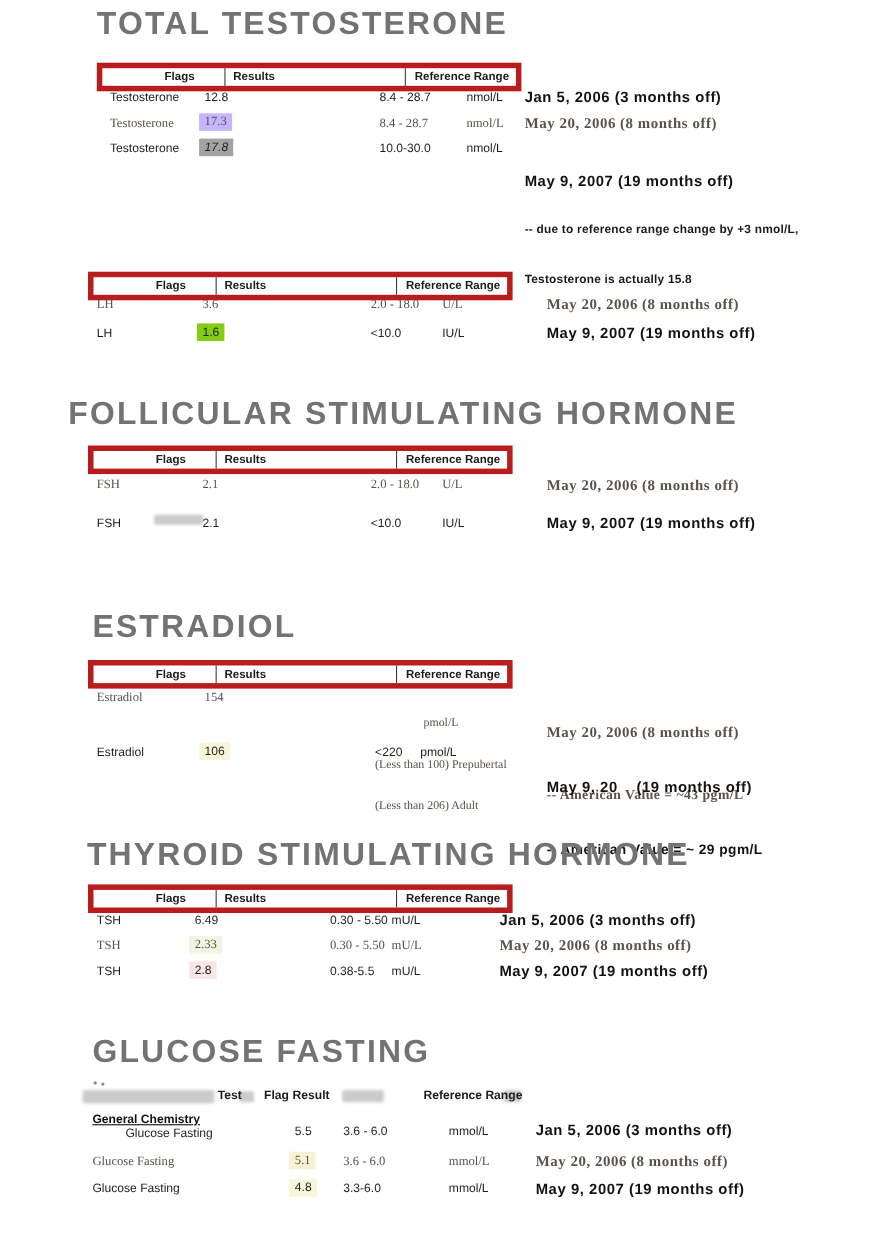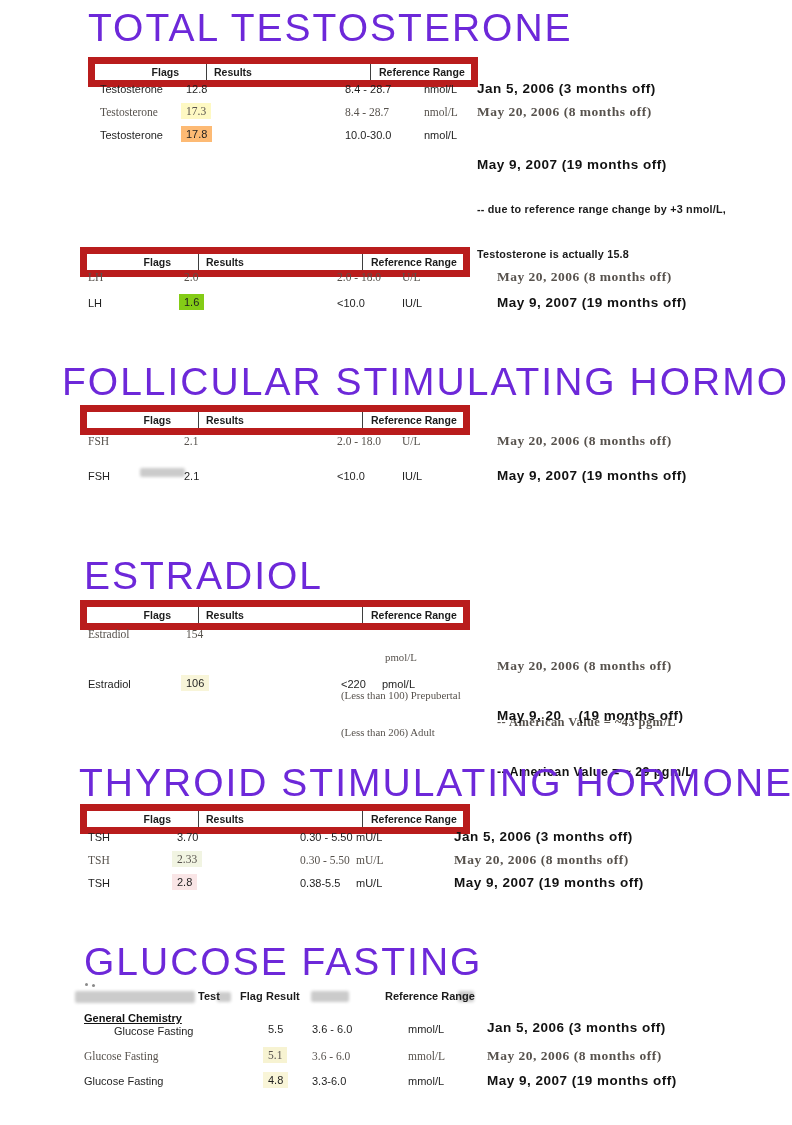--- a/index.html
+++ b/index.html
@@ -1,27 +1,27 @@
 <!DOCTYPE html>
 <html><head>
 <meta charset="utf-8">
 <style>
   html,body { margin:0; padding:0; background:#ffffff; }
   .page {
     position:relative; width:792px; height:1125px; background:#ffffff;
     font-family:"Liberation Sans", sans-serif; color:#1f1f1f; overflow:hidden;
   }
   .title {
-    position:absolute; font-weight:400; font-size:39px; letter-spacing:2px;
-    color:#6d28d9; white-space:nowrap;
+    position:absolute; font-weight:700; font-size:29px; letter-spacing:2px;
+    color:#737373; white-space:nowrap;
   }
   
   .thead {
     position:absolute; display:flex; height:16px; line-height:16px;
-    border:7px solid #b91c1c; font-size:10.5px; font-weight:600; color:#1c1c1c;
+    border:5px solid #b91c1c; font-size:10.5px; font-weight:600; color:#1c1c1c;
     background:#fff; white-space:nowrap;
   }
   .thead .c1 { width:84px; text-align:right; padding-right:7px; }
   .thead .c2 { width:156px; padding-left:7px; border-left:1px solid #3e3e3e;margin-left:20px; }
   .thead .c3 { width:92px; padding-left:8px; border-left:1px solid #3e3e3e; }
   
   .row { position:absolute; left:0; top:0; width:792px; height:16px; font-size:11px; }
   .row span, .row > div { position:absolute; white-space:pre; }
   .f-test  { left:88px; }
   .f-result{ left:184px; }
@@ -69,45 +69,45 @@
   </div>
   <div class="row s1" style="top:83px">
     <span class="f-test">Testosterone</span>
     <span class="f-result">12.8</span>
     <span class="f-ref">8.4 - 28.7</span>
     <span class="f-units">nmol/L</span>
     <span class="f-date date">Jan 5, 2006 (3 months off)</span>
   </div>
   <div class="row s1 serif" style="top:106px">
     <span class="f-test">Testosterone</span>
-    <span class="f-result hl" style="background-color: #fef9c3; text-align: center;">17.3</span>
+    <span class="f-result hl" style="background-color: #c4b5fd; text-align: center;">17.3</span>
     <span class="f-ref">8.4 - 28.7</span>
     <span class="f-units">nmol/L</span>
     <span class="f-date date">May 20, 2006 (8 months off)</span>
   </div>
   <div class="row s1" style="top:129px">
     <span class="f-test">Testosterone</span>
-    <span class="f-result hl" style="background-color: #fdba74;">17.8</span>
+    <span class="f-result hl" style="background-color: #a3a3a3; font-style: italic;">17.8</span>
     <span class="f-ref">10.0-30.0</span>
     <span class="f-units">nmol/L</span>
     <div class="f-date dateblock">
       <div class="date">May 9, 2007 (19 months off)</div>
       <div class="note">-- due to reference range change by +3 nmol/L,</div>
       <div class="note">Testosterone is actually 15.8</div>
     </div>
   </div>
 
   <div class="thead" style="top:247px;left:80px">
     <div class="c1">Flags</div>
     <div class="c2">Results</div>
     <div class="c3">Reference Range</div>
   </div>
   <div class="row serif" style="top:271px">
     <span class="f-test">LH</span>
-    <span class="f-result">2.0</span>
+    <span class="f-result">3.6</span>
     <span class="f-ref">2.0 - 18.0</span>
     <span class="f-units">U/L</span>
     <span class="f-date date">May 20, 2006 (8 months off)</span>
   </div>
   <div class="row" style="top:297px">
     <span class="f-test">LH</span>
     <span class="f-result hl" style="background-color: #84cc16;">1.6</span>
     <span class="f-ref">&lt;10.0</span>
     <span class="f-units">IU/L</span>
     <span class="f-date date">May 9, 2007 (19 months off)</span>
@@ -166,21 +166,21 @@
   </div>
 
   <div class="title" style="top:761px;left:79px">THYROID STIMULATING HORMONE</div>
   <div class="thead" style="top:804px;left:80px">
     <div class="c1">Flags</div>
     <div class="c2">Results</div>
     <div class="c3">Reference Range</div>
   </div>
   <div class="row s5" style="top:831px">
     <span class="f-test">TSH</span>
-    <span class="f-result">3.70</span>
+    <span class="f-result">6.49</span>
     <span class="f-ref">0.30 - 5.50</span>
     <span class="f-units">mU/L</span>
     <span class="f-date date">Jan 5, 2006 (3 months off)</span>
   </div>
   <div class="row s5 serif" style="top:854px">
     <span class="f-test">TSH</span>
     <span class="f-result hl" style="background-color: rgb(241, 244, 226);">2.33</span>
     <span class="f-ref">0.30 - 5.50</span>
     <span class="f-units">mU/L</span>
     <span class="f-date date">May 20, 2006 (8 months off)</span>

